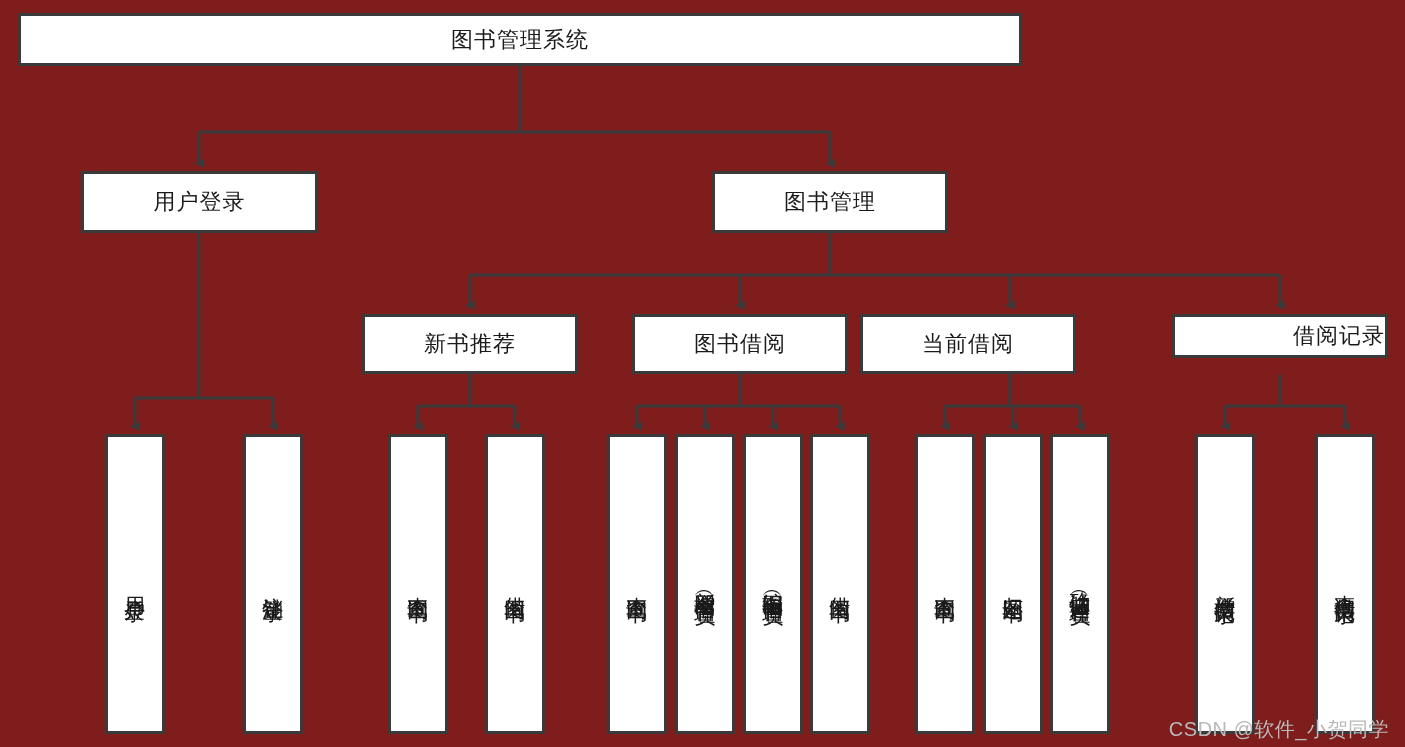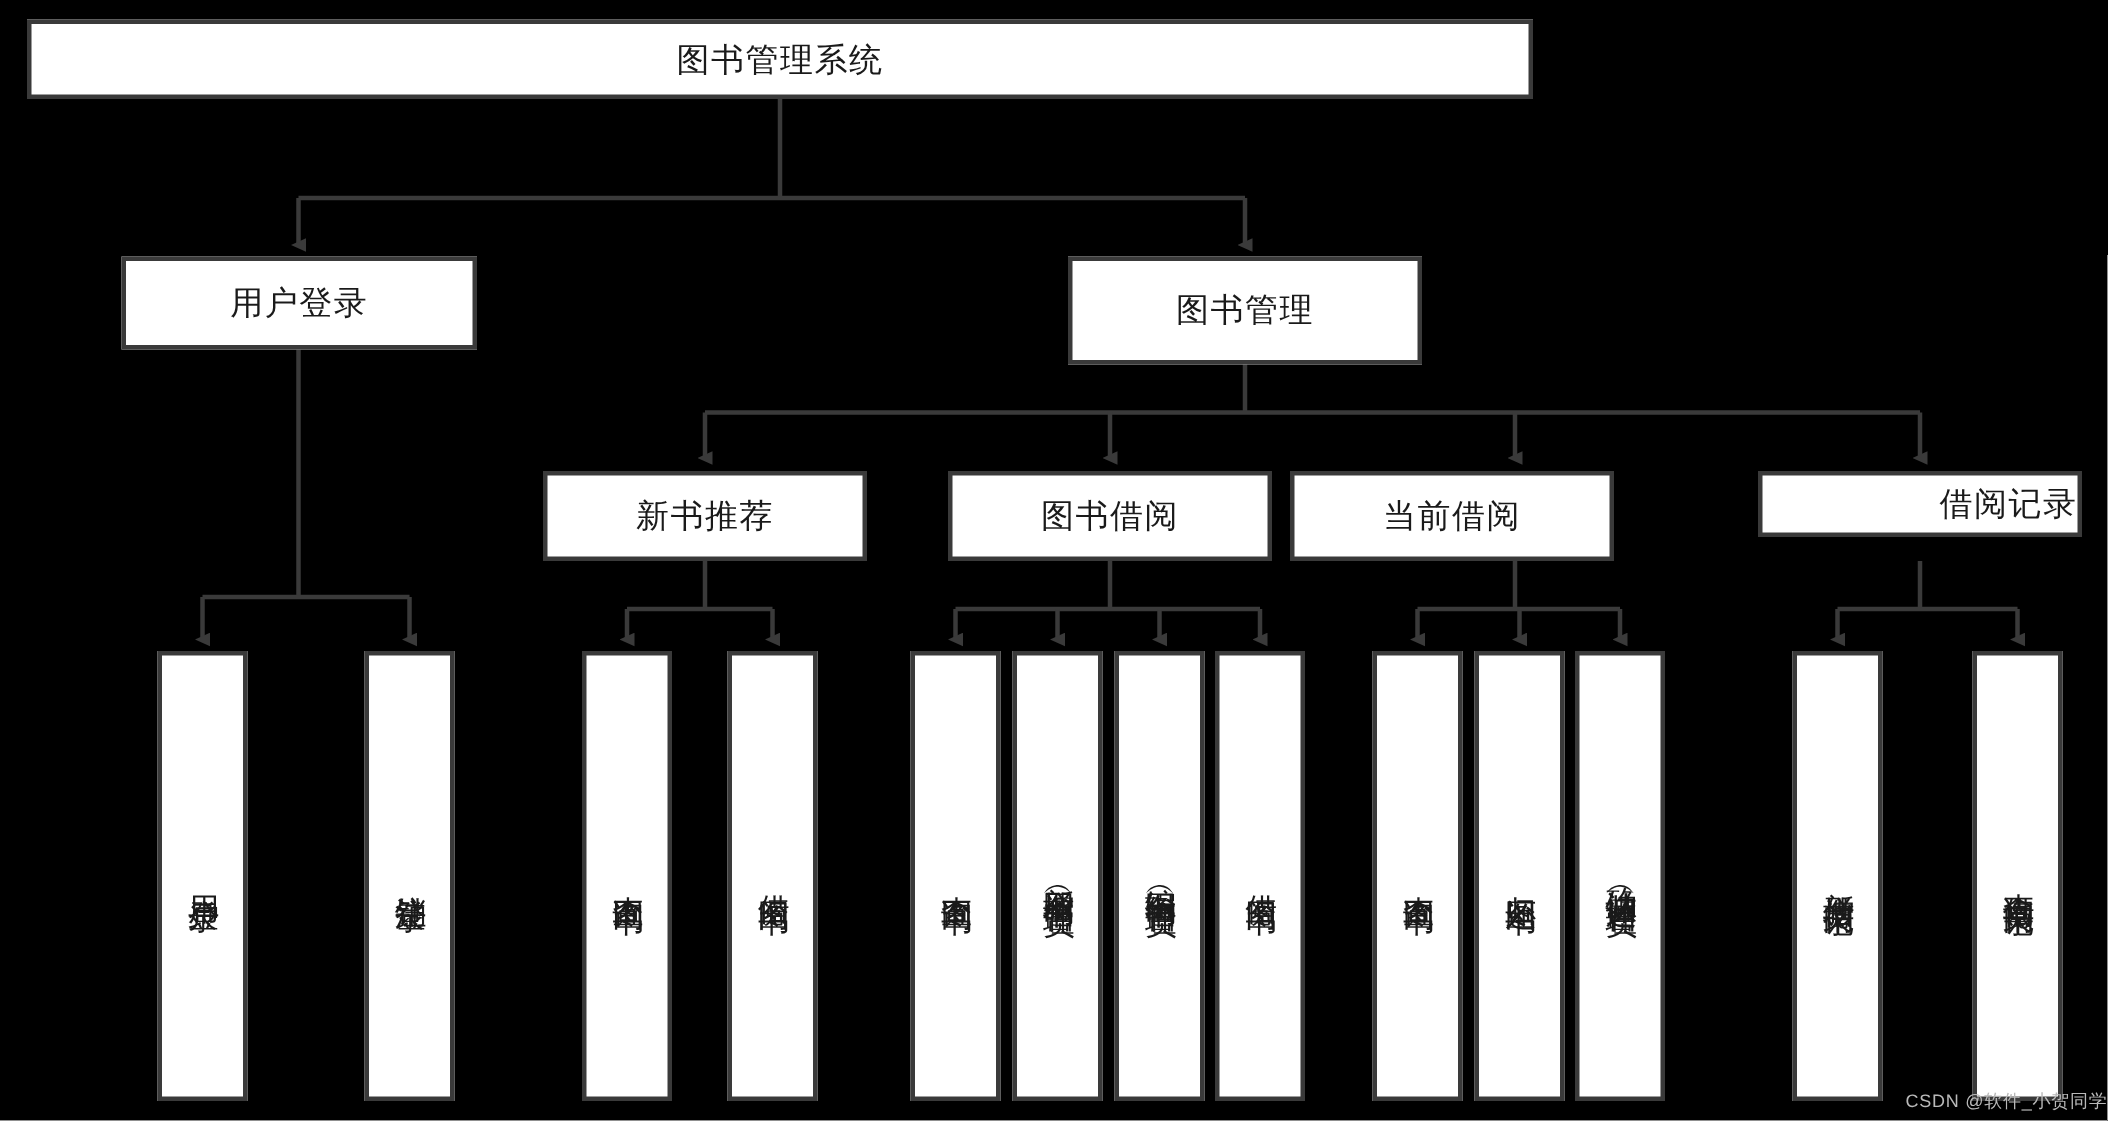--- a/index.html
+++ b/index.html
@@ -7,21 +7,21 @@
     padding: 0;
     background: #ffffff;
   }
   body {
     font-family: "Liberation Sans", "DejaVu Sans", sans-serif;
   }
   #canvas {
     position: relative;
     width: 1405px;
     height: 747px;
-    background: #000000;
+    background: #7f1d1d;
     overflow: hidden;
   }
   #edges {
     position: absolute;
     left: 0;
     top: 0;
     width: 1405px;
     height: 747px;
     pointer-events: none;
   }
@@ -52,23 +52,23 @@
   }
   .node.vert .vlabel {
     writing-mode: vertical-rl;
     text-orientation: upright;
     white-space: normal;
     display: block;
     max-height: 100%;
   }
   #watermark {
     position: absolute;
-    right: 0;
+    right: 16px;
     bottom: 4px;
-    font-size: 12px;
+    font-size: 20px;
     color: #b9b9b9;
     letter-spacing: 0.5px;
     white-space: nowrap;
   }
 </style>
 </head>
 <body>
 
 <div id="canvas">
 
@@ -122,21 +122,21 @@
     </g>
   </svg>
 
   <div class="node horiz" style="left:18px; top:13px; width:1004px; height:53px;">
     <span>图书管理系统</span>
   </div>
 
   <div class="node horiz" style="left:81px; top:171px; width:237px; height:62px;">
     <span>用户登录</span>
   </div>
-  <div class="node horiz" style="left:712px; top:171px; width:236px; height:72px;">
+  <div class="node horiz" style="left:712px; top:171px; width:236px; height:62px;">
     <span>图书管理</span>
   </div>
 
   <div class="node horiz" style="left:632px; top:314px; width:216px; height:60px;">
     <span>图书借阅</span>
   </div>
   <div class="node horiz" style="left:362px; top:314px; width:216px; height:60px;">
     <span>新书推荐</span>
   </div>
   <div class="node horiz" style="left:860px; top:314px; width:216px; height:60px;">

